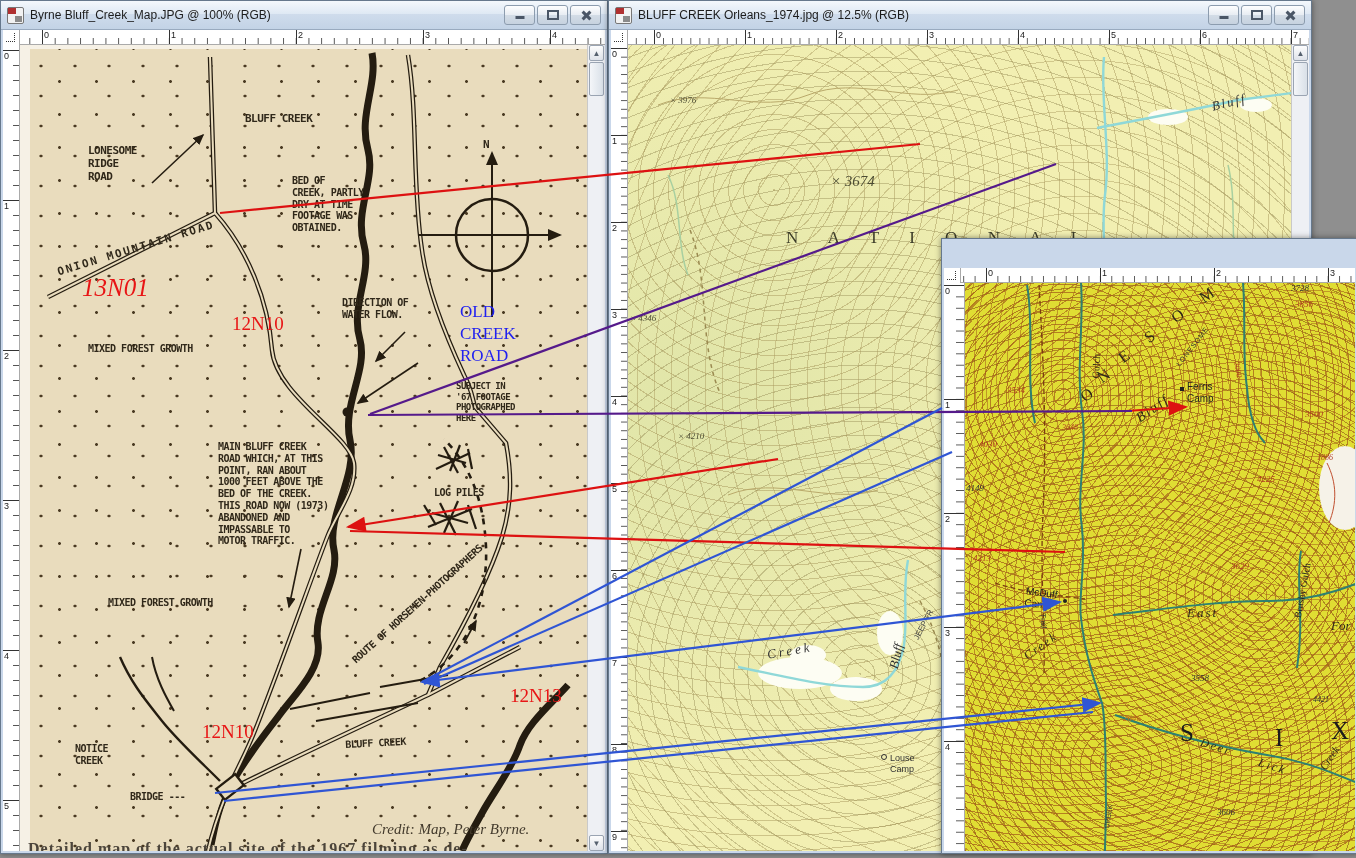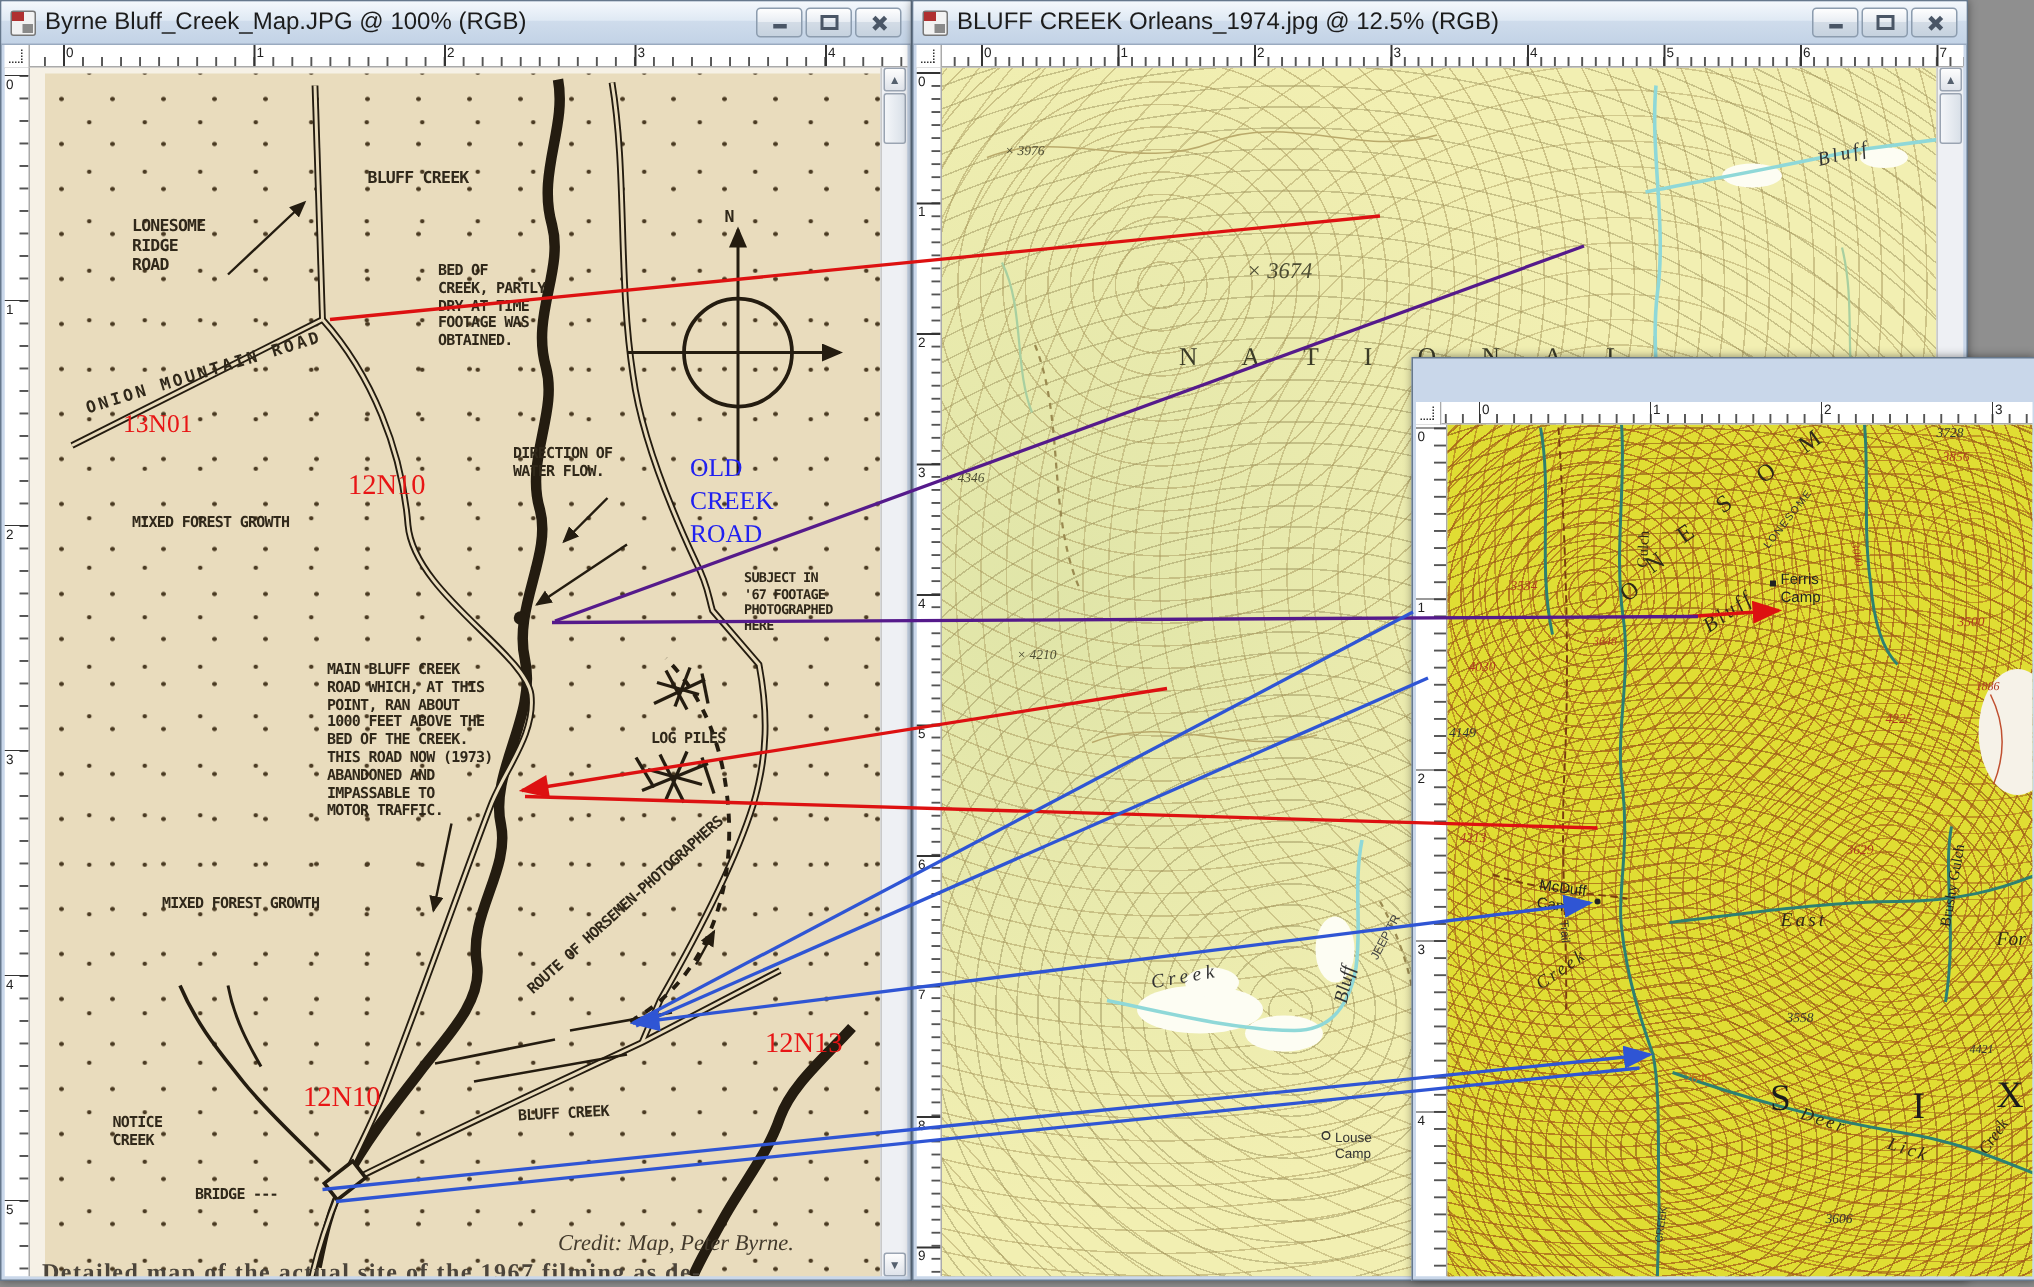--- a/index.html
+++ b/index.html
@@ -6,21 +6,21 @@
     background:#6e6e6e;font-family:"Liberation Sans",sans-serif;}
   #desktop{position:absolute;inset:0;background:#8f8f8f;}
 
   
   .win{position:absolute;background:#c9d7ea;border:1px solid #66788c;
        box-shadow:0 0 6px rgba(0,0,0,.45);}
   .titlebar{position:absolute;top:0;left:0;right:0;height:28px;
     background:linear-gradient(#f4f8fc,#dfe9f4 45%,#cfdcec 46%,#c3d3e6);
     display:flex;align-items:center;gap:6px;padding:0 6px;
     border-bottom:1px solid #99aabf;}
-  .title{font-size:16px;color:#1c1c1c;white-space:nowrap;overflow:hidden;flex:1;}
+  .title{font-size:12px;color:#1c1c1c;white-space:nowrap;overflow:hidden;flex:1;}
   .win-icon{width:15px;height:15px;position:relative;background:#f2f2f2;
     border:1px solid #777;border-radius:2px;flex:0 0 auto;}
   .win-icon::before{content:"";position:absolute;left:0;top:0;width:8px;height:6px;
     background:#b03030;}
   .win-icon::after{content:"";position:absolute;right:1px;bottom:1px;width:7px;height:6px;
     background:#8a8a8a;}
   .winbtns{display:flex;gap:2px;flex:0 0 auto;}
   .wbtn{width:29px;height:18px;border:1px solid #8c9cae;border-radius:3px;
     background:linear-gradient(#fefefe,#e8edf3 48%,#d3dce6 50%,#c6d2df);
     position:relative;cursor:pointer;}
@@ -224,30 +224,30 @@
             <div class="map-label f-hand" style="left: 225px; top: 68px; font-size: 11px;">BLUFF CREEK</div>
             <div class="map-label f-hand" style="left: 68px; top: 100px; font-size: 11px;">LONESOME
 RIDGE
 ROAD</div>
             <div class="map-label f-hand" style="left: 272px; top: 130px; font-size: 10px;">BED OF
 CREEK, PARTLY
 DRY AT TIME
 FOOTAGE WAS
 OBTAINED.</div>
             <div class="map-label f-hand" style="left: 36px; top: 222px; font-size: 11px; letter-spacing: 2px; transform: rotate(-17deg);">ONION MOUNTAIN ROAD</div>
-            <div class="map-label f-serif" style="left: 62px; top: 228px; font-size: 17px; color: rgb(232, 21, 21);">13N01</div>
+            <div class="map-label f-serif" style="left: 62px; top: 228px; font-size: 25px; color: rgb(232, 21, 21); font-style: italic;">13N01</div>
             <div class="map-label f-serif" style="left: 212px; top: 268px; font-size: 19px; color: rgb(232, 21, 21);">12N10</div>
             <div class="map-label f-hand" style="left: 463px; top: 94px; font-size: 11px;">N</div>
             <div class="map-label f-hand" style="left: 322px; top: 252px; font-size: 10px;">DIRECTION OF
 WATER FLOW.</div>
             <div class="map-label f-times" style="left: 440px; top: 256px; font-size: 17px; color: rgb(33, 33, 240);">OLD
 CREEK
 ROAD</div>
             <div class="map-label f-hand" style="left: 68px; top: 298px; font-size: 10px;">MIXED FOREST GROWTH</div>
-            <div class="map-label f-hand" style="left: 436px; top: 336px; font-size: 9px; margin-left: 40px;">SUBJECT IN
+            <div class="map-label f-hand" style="left: 436px; top: 336px; font-size: 9px;">SUBJECT IN
 '67 FOOTAGE
 PHOTOGRAPHED
 HERE</div>
             <div class="map-label f-hand" style="left: 198px; top: 396px; font-size: 10px;">MAIN BLUFF CREEK
 ROAD WHICH, AT THIS
 POINT, RAN ABOUT
 1000 FEET ABOVE THE
 BED OF THE CREEK.
 THIS ROAD NOW (1973)
 ABANDONED AND

